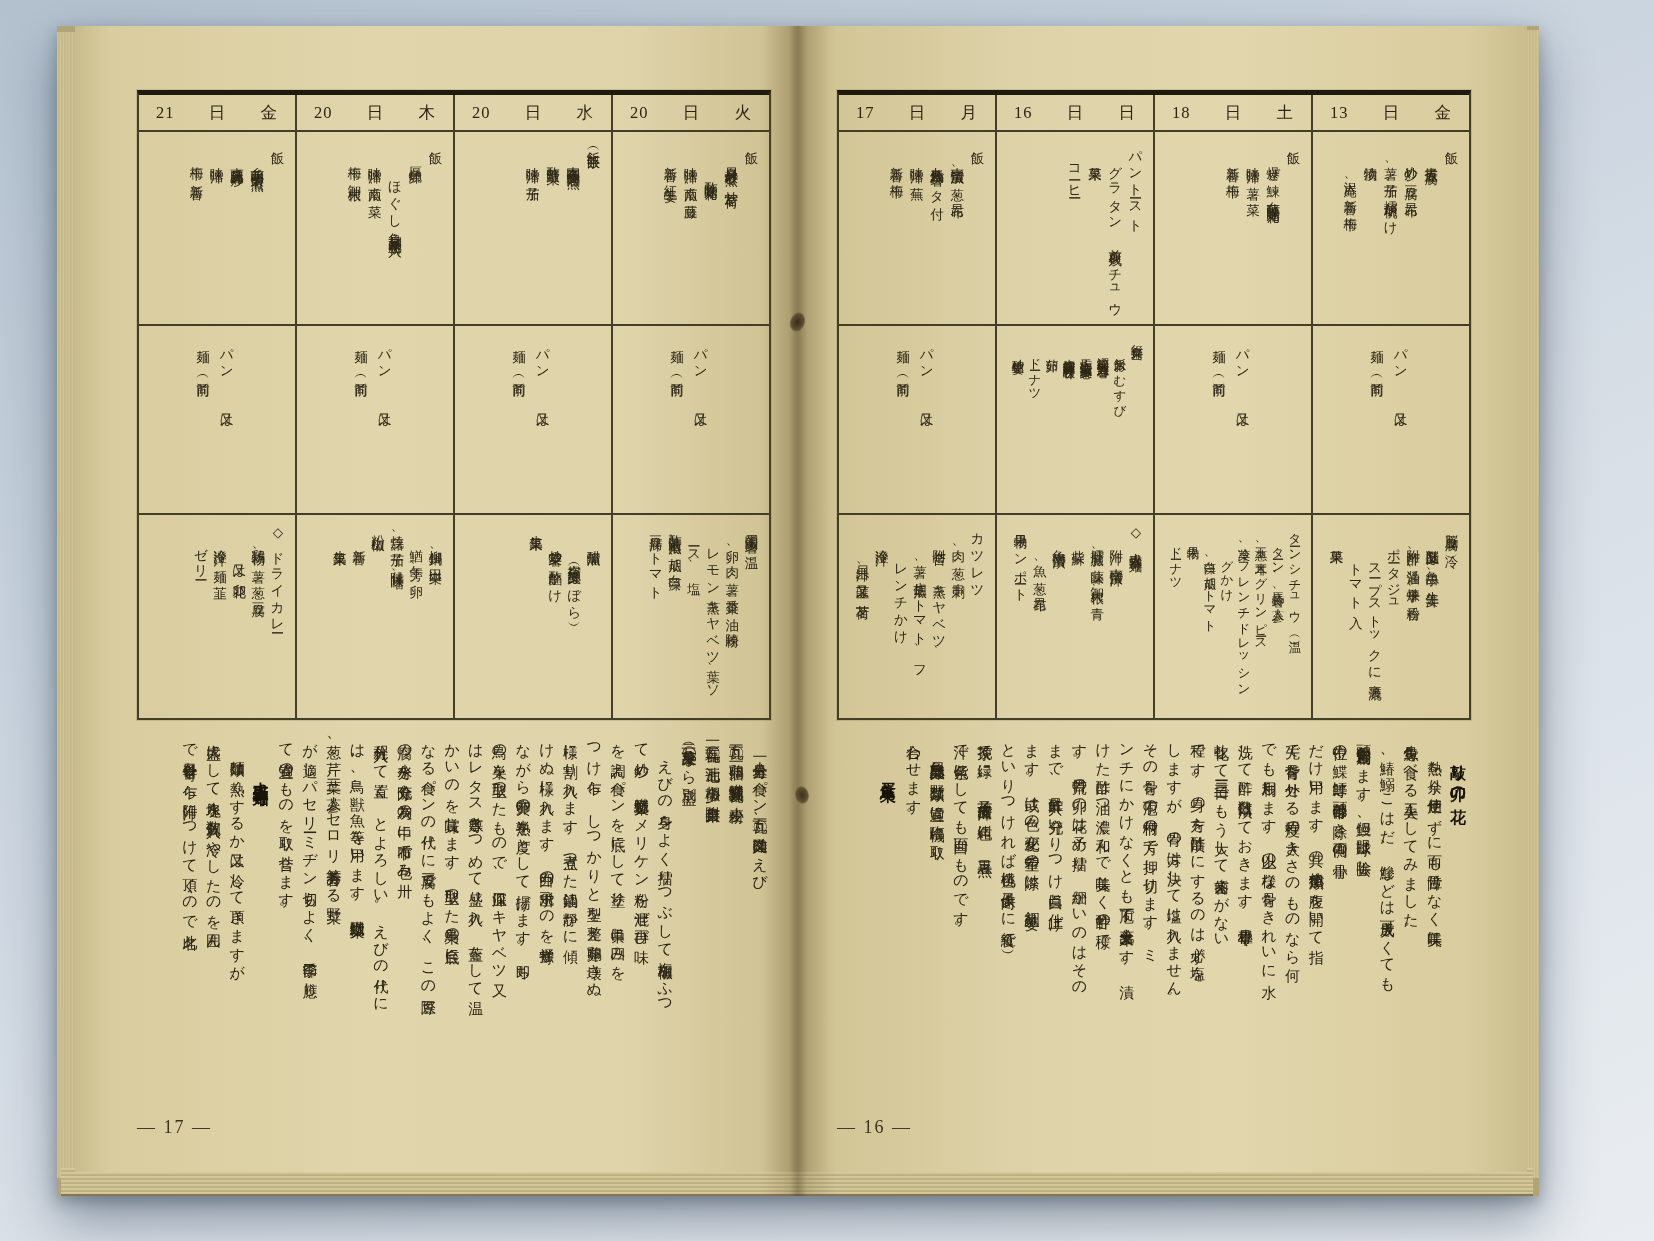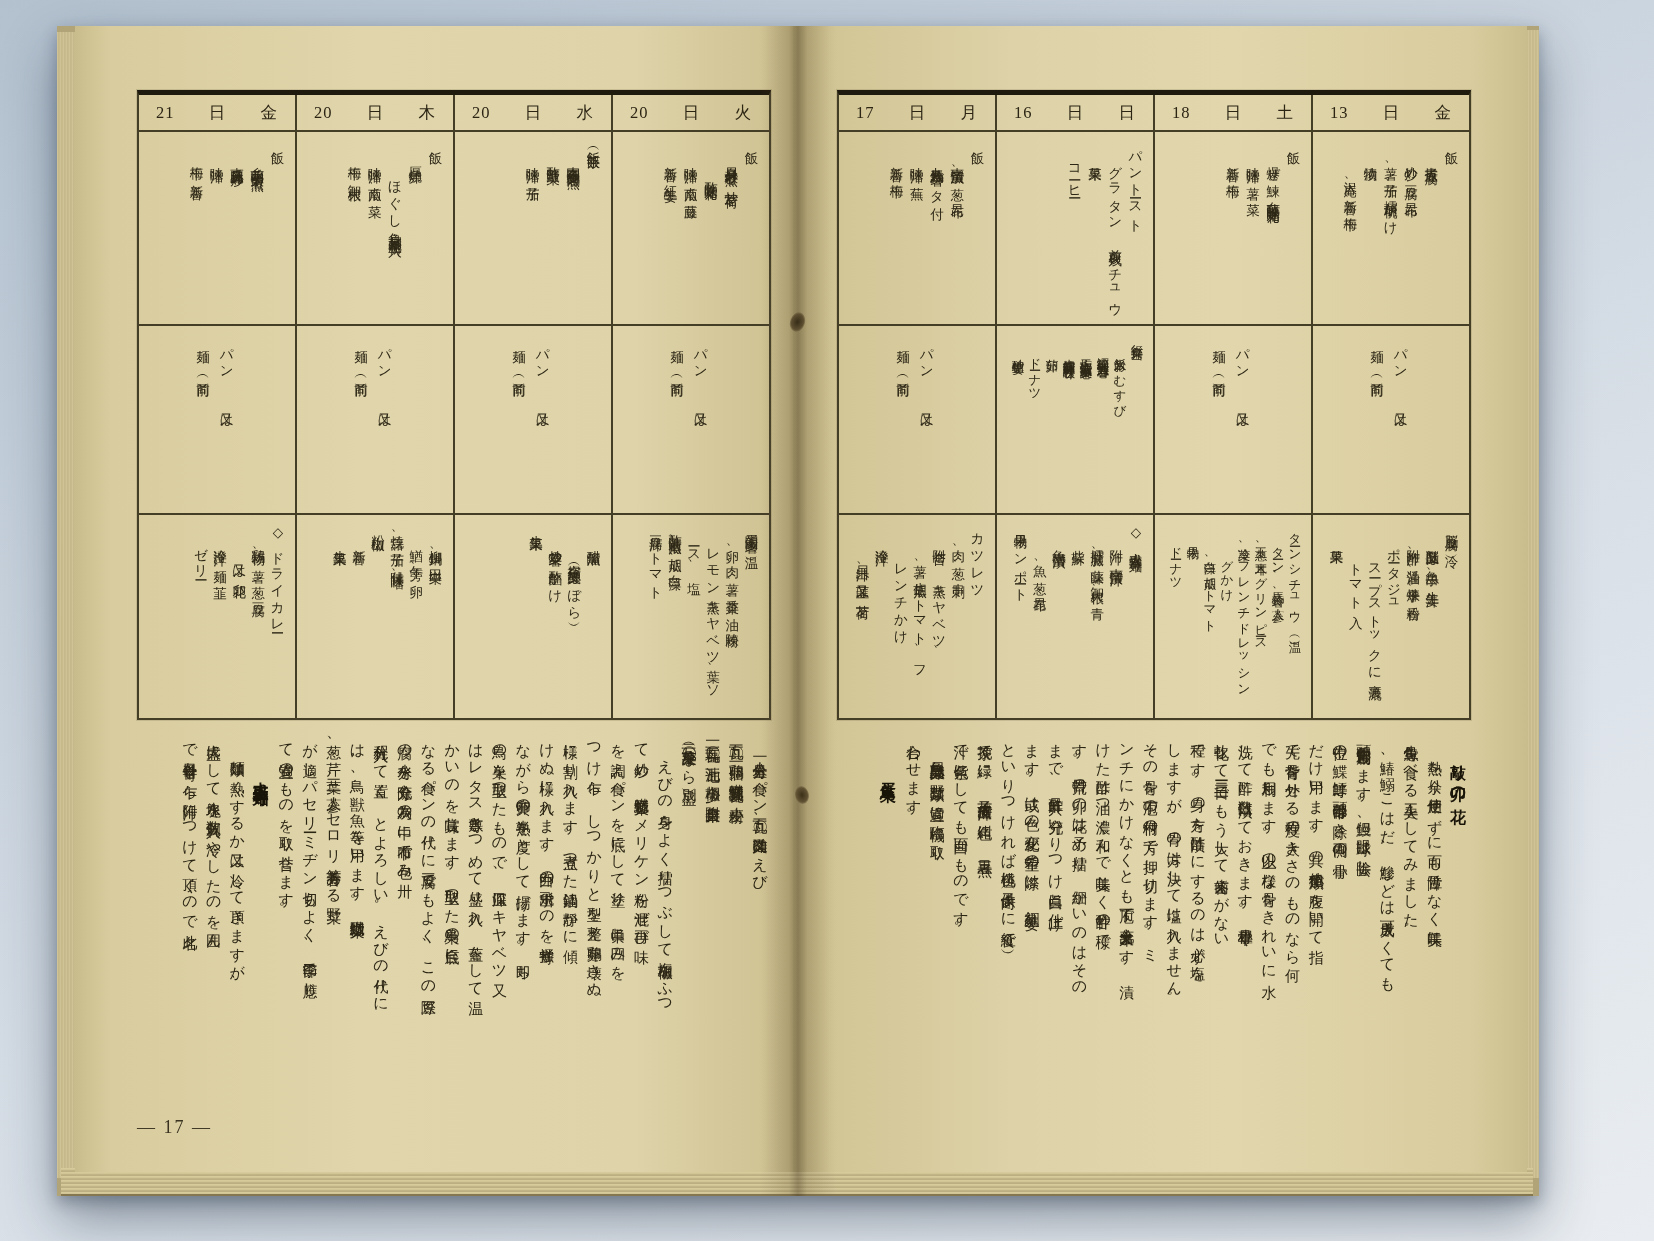--- a/index.html
+++ b/index.html
@@ -309,19 +309,20 @@
               <div class="tline">といりつければ桃色に（子供向きに食紅で）</div>
               <div class="tline">挽茶で緑に、茄子皮煮出汁で紺色に、黒豆煮</div>
               <div class="tline">汁で紫色にしても面白いものです。</div>
               <div class="tline">　魚貝獣鳥卵又は野菜類は適宜に臨機に取り</div>
               <div class="tline">合わせます。</div>
             </div>
           <div class="vheading">　　蛋鳥巣</div>
         </div>
       </div>
 
+      <div class="page-number">— 16 —</div>
     </div>
   </div>
 
   <div class="gutter"></div>
   <div class="hole top"></div>
   <div class="hole bottom"></div>
 </div>
 
 </body></html>

